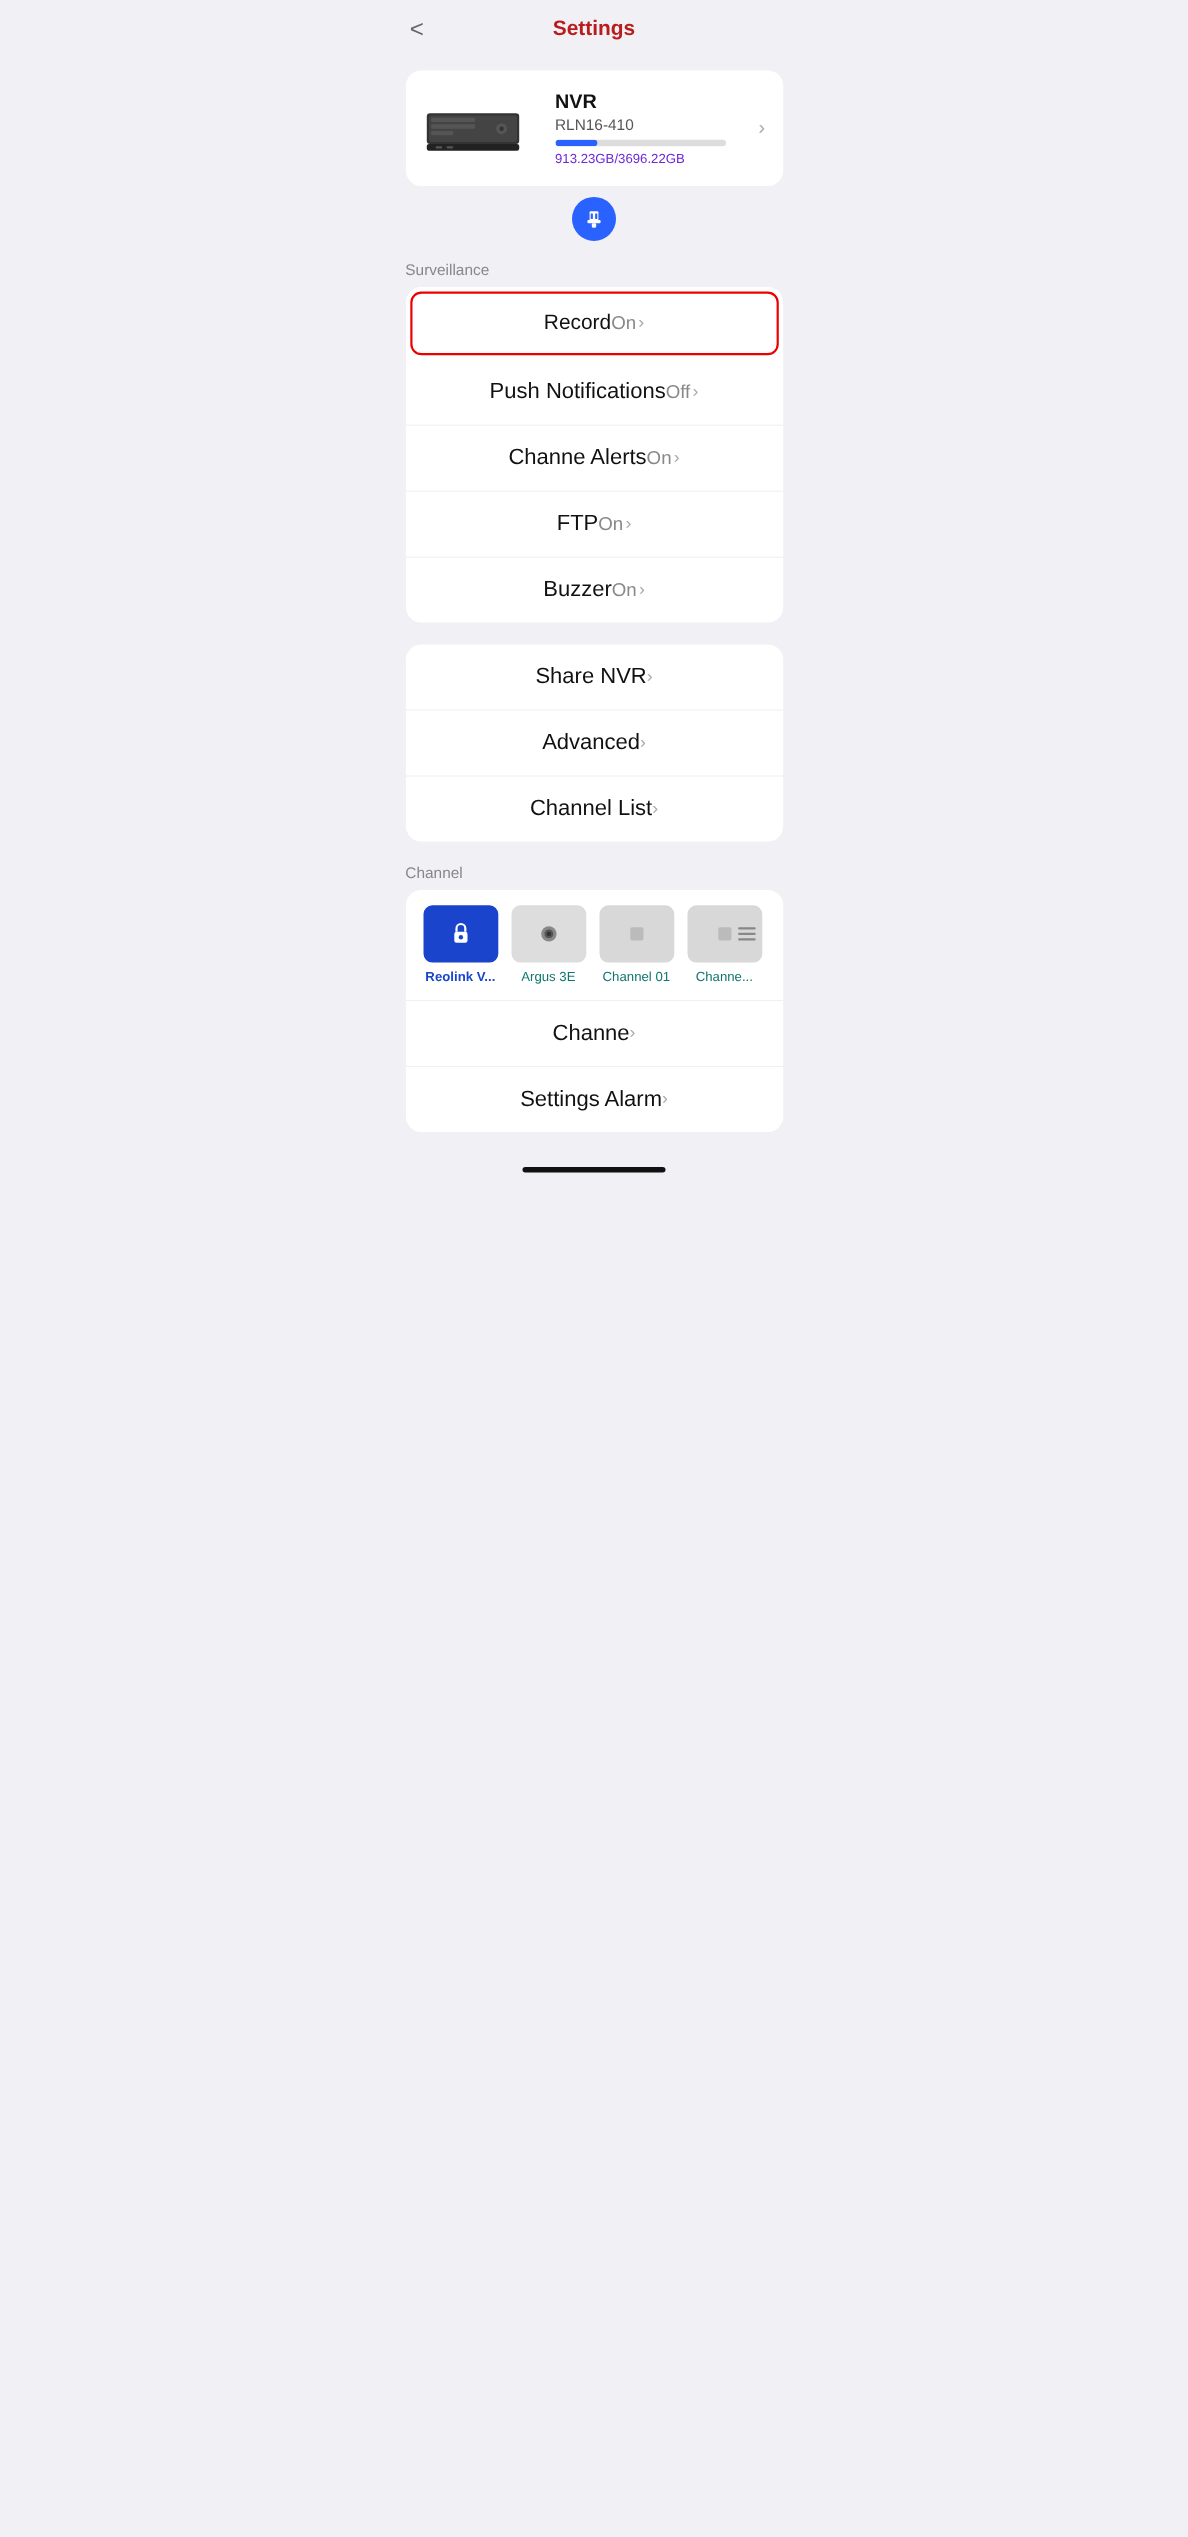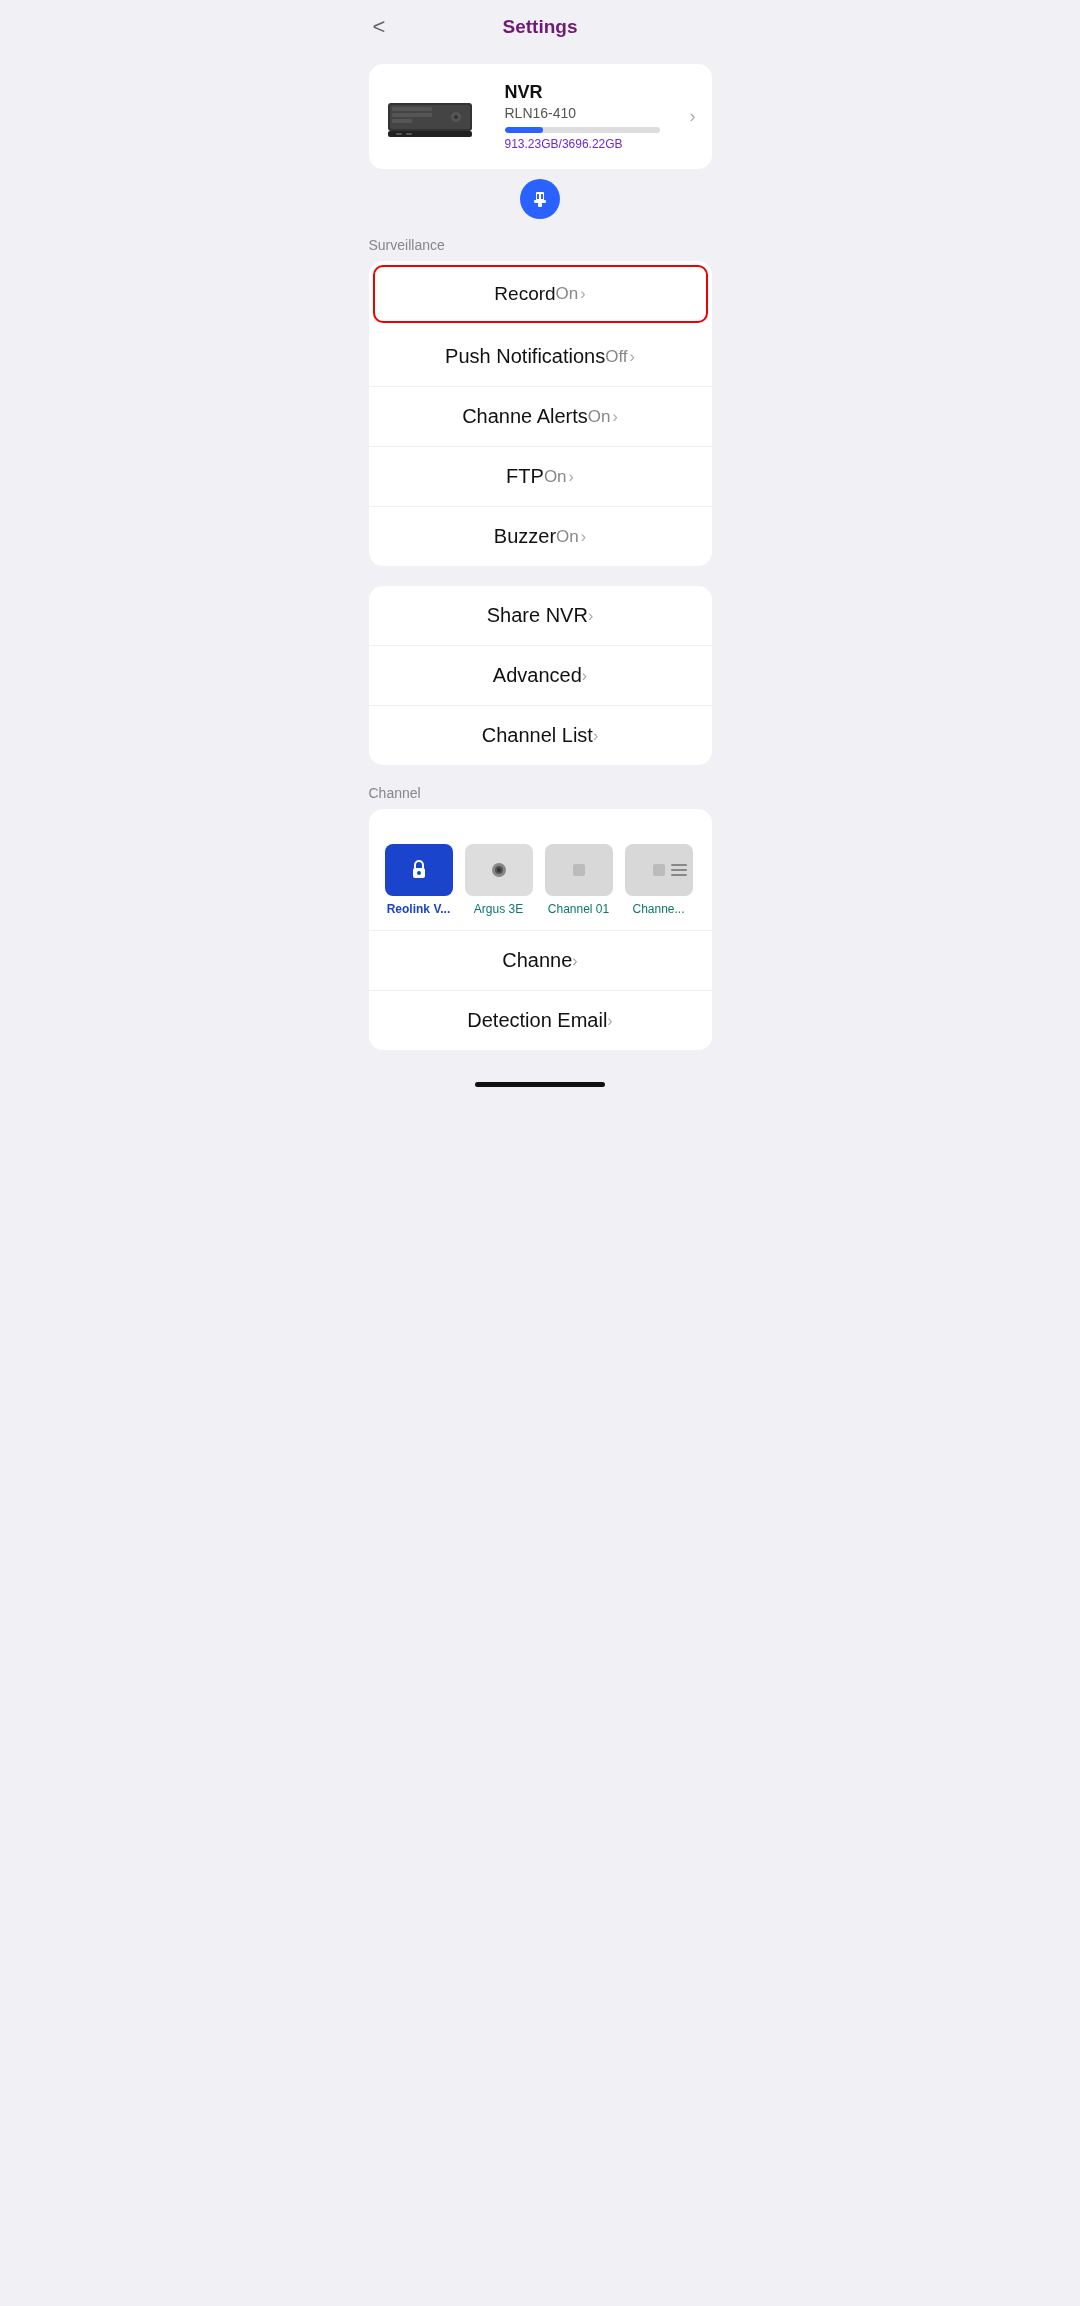--- a/index.html
+++ b/index.html
@@ -25,21 +25,21 @@
     .header-back {
       position: absolute;
       left: 20px;
       color: #666;
       font-size: 22px;
       cursor: pointer;
     }
     .header-title {
       font-size: 19px;
       font-weight: 600;
-      color: #701a75;
+      color: #b91c1c;
     }
 
     
     .nvr-card {
       background: #fff;
       border-radius: 14px;
       margin: 10px 16px 20px;
       padding: 18px 16px;
       display: flex;
       align-items: center;
@@ -167,21 +167,20 @@
     }
     .channel-scroll::-webkit-scrollbar { display: none; }
 
     .channel-item {
       display: flex;
       flex-direction: column;
       align-items: center;
       gap: 6px;
       cursor: pointer;
       flex-shrink: 0;
-      margin-top: 21px;
     }
     .channel-thumb {
       width: 68px;
       height: 52px;
       border-radius: 8px;
       background: #ccc;
       display: flex;
       align-items: center;
       justify-content: center;
       overflow: hidden;
@@ -395,20 +394,20 @@
       <span class="channel-label">Channe...</span>
     </div>
   </div>
 
   <div class="settings-item">
     <span class="settings-item-label">Channe</span>
     <span class="settings-item-chevron">›</span>
   </div>
 
   <div class="settings-item">
-    <span class="settings-item-label">Detection Email</span>
+    <span class="settings-item-label">Settings Alarm</span>
     <span class="settings-item-chevron">›</span>
   </div>
 </div>
 
 <div class="bottom-indicator">
   <div class="bottom-bar"></div>
 </div>
 
 </body></html>

